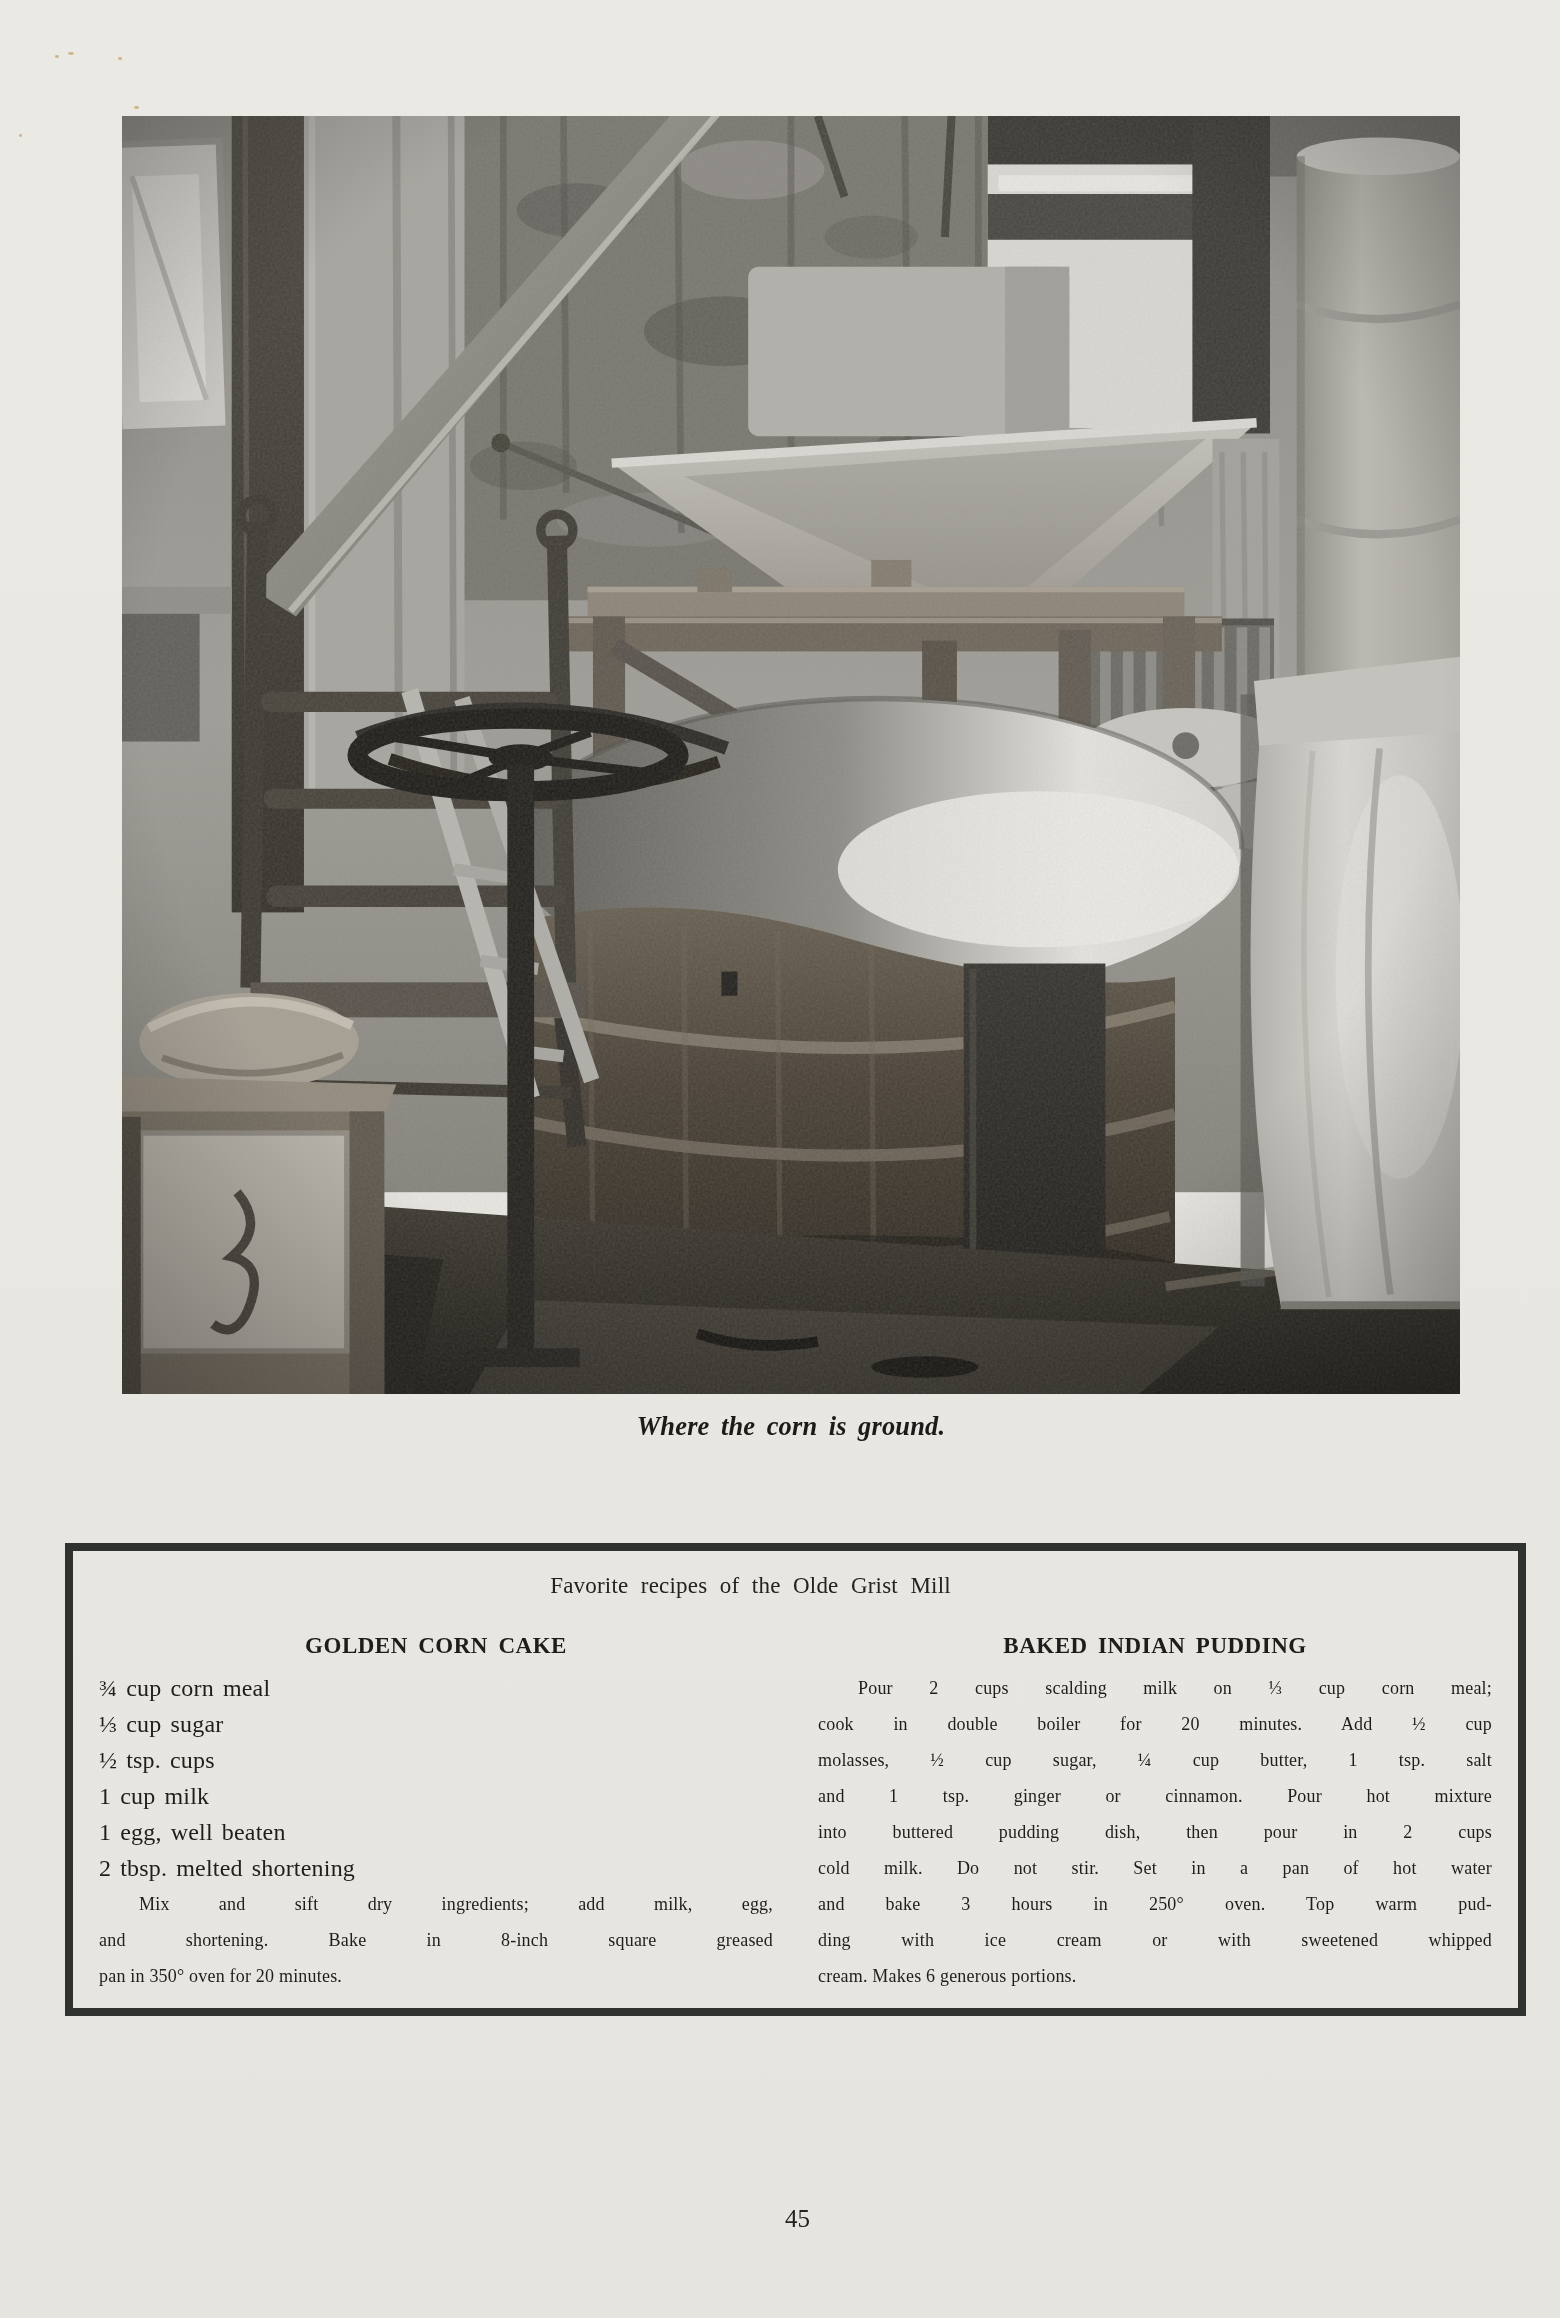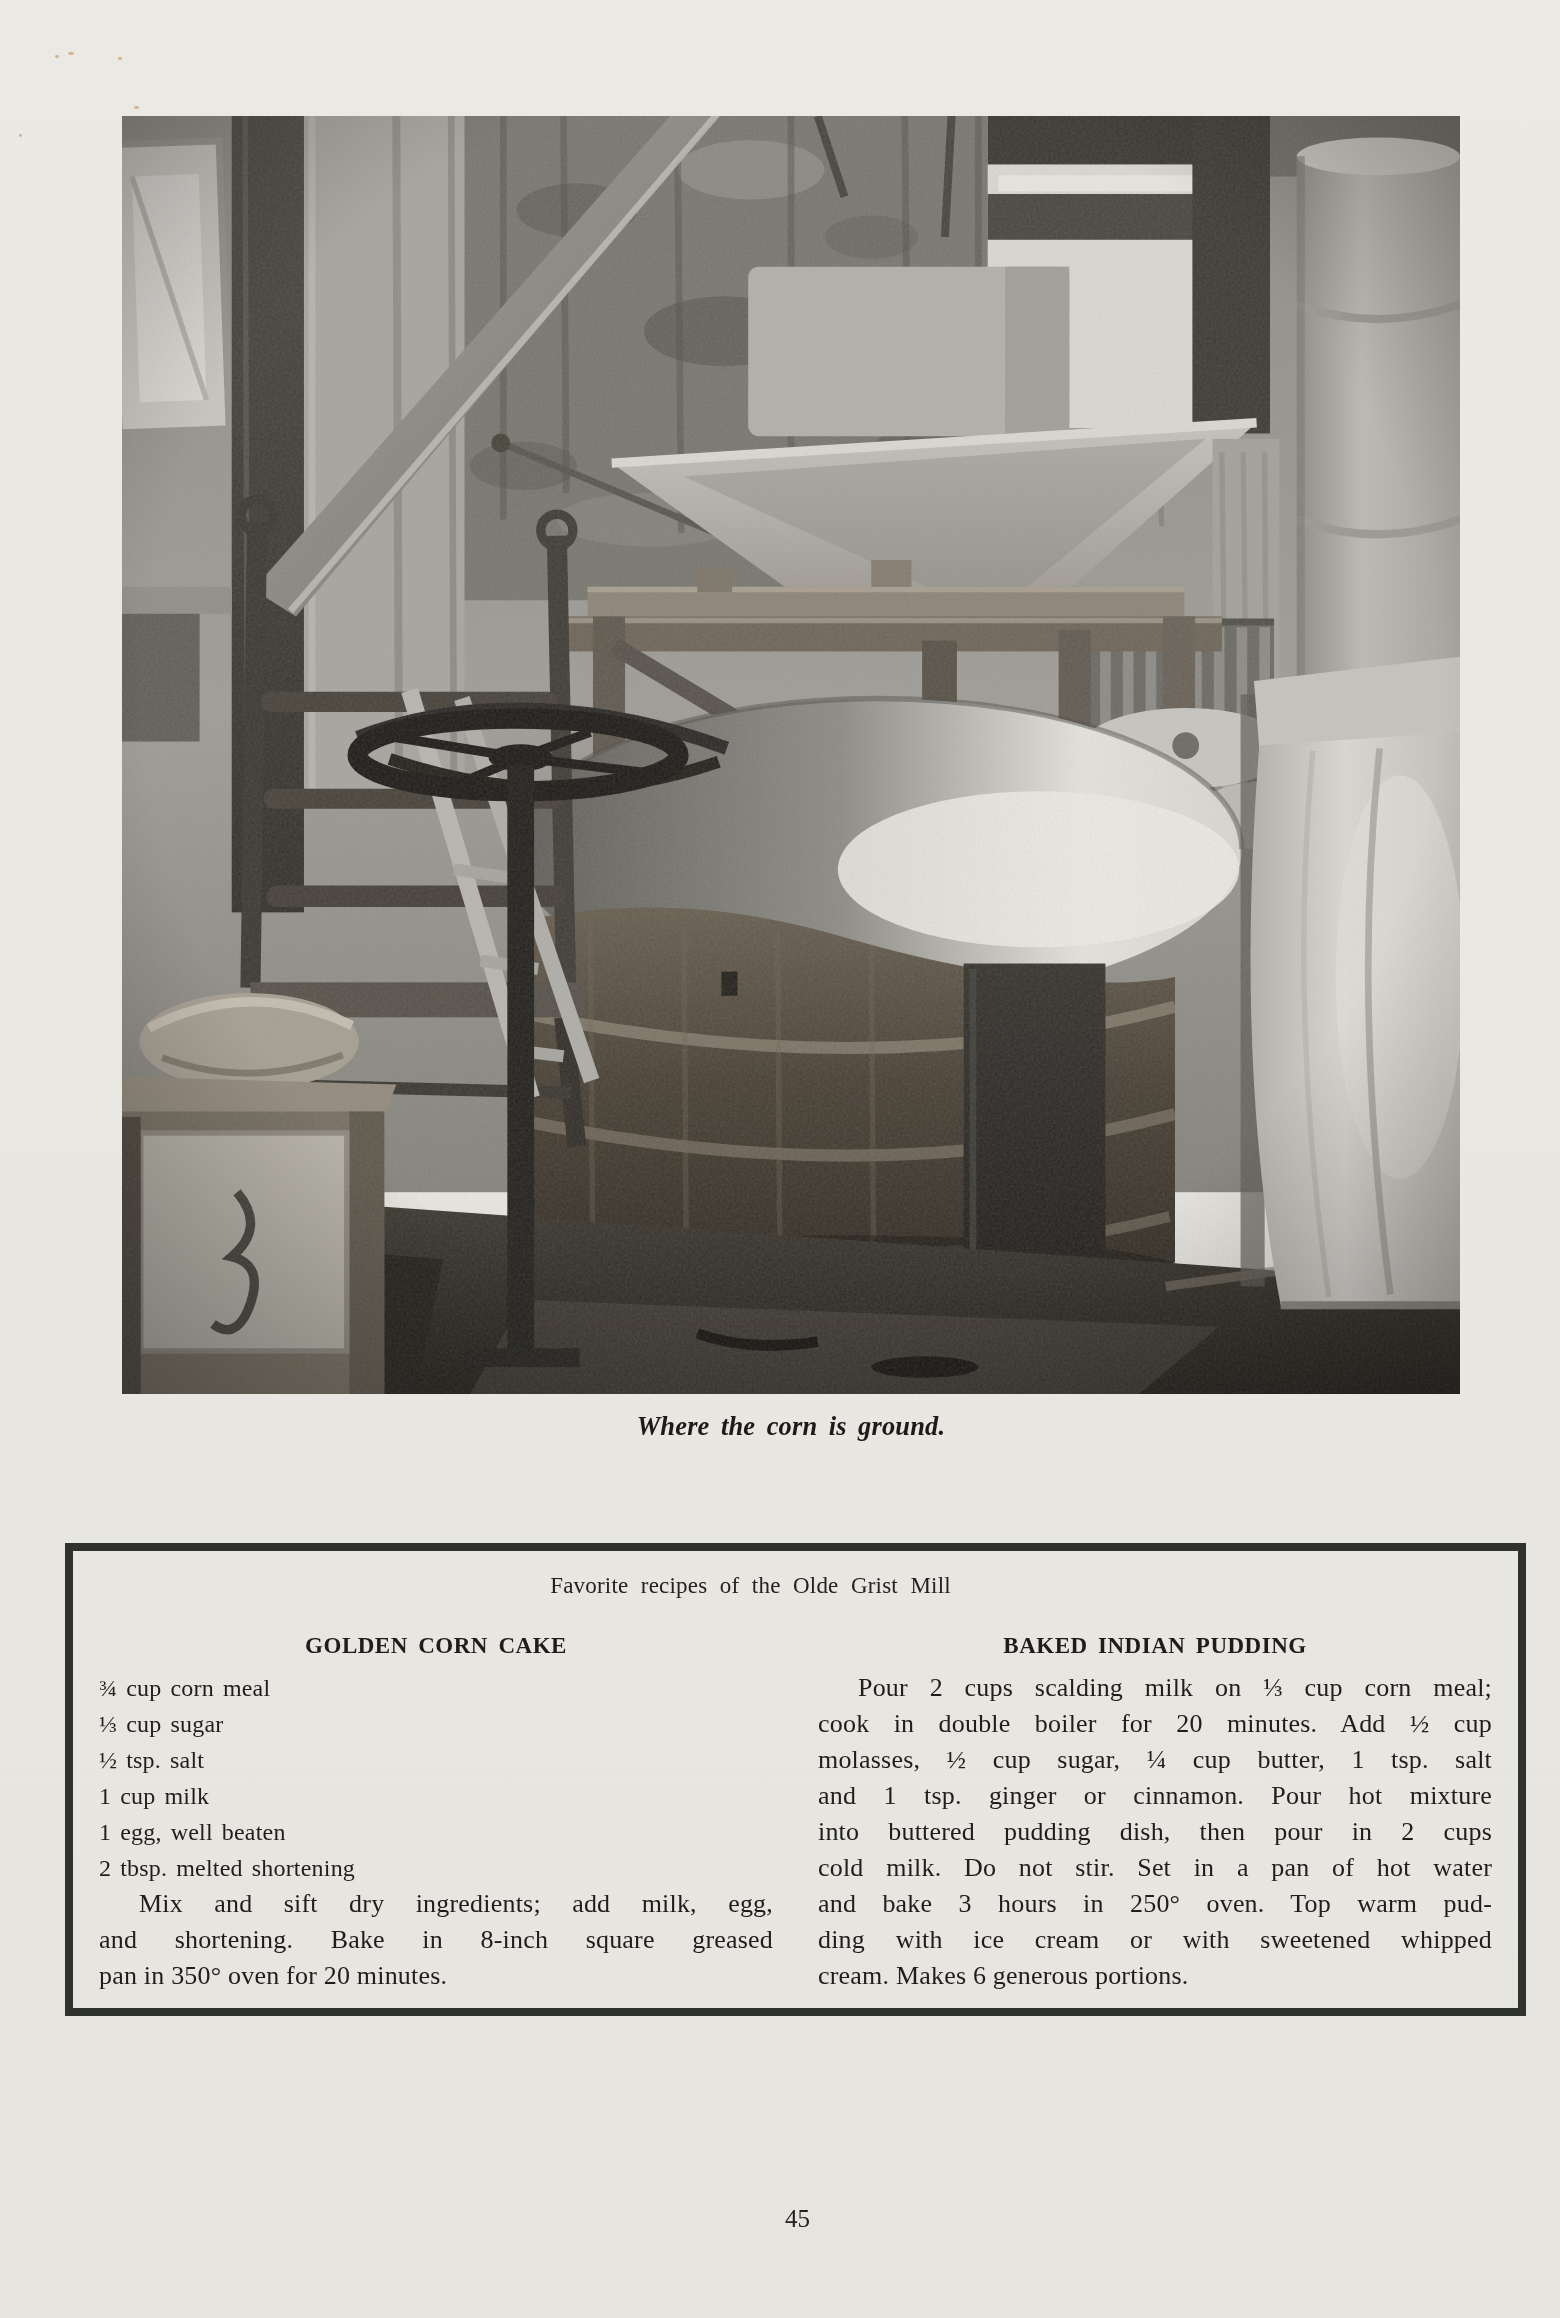--- a/index.html
+++ b/index.html
@@ -73,21 +73,21 @@
     margin-bottom: 11px;
     white-space: nowrap;
   }
   .ing {
     font-size: 24px;
     line-height: 36px;
     word-spacing: 2.8px;
     letter-spacing: 0.2px;
   }
   .jline {
-    font-size: 26px;
+    font-size: 18px;
     line-height: 36px;
     letter-spacing: 0.2px;
     text-align: justify;
     text-align-last: justify;
     white-space: normal;
   }
   .jline-first { text-indent: 40px; }
   .jline-last  { text-align-last: left; }
 
   .page-number {
@@ -397,21 +397,21 @@
   <div class="caption">Where the corn is ground.</div>
 
   <div class="recipe-box">
     <div class="box-header">Favorite recipes of the Olde Grist Mill</div>
     <div class="columns">
 
       <div class="col">
         <div class="recipe-title">GOLDEN CORN CAKE</div>
         <div class="ing">¾ cup corn meal</div>
         <div class="ing">⅓ cup sugar</div>
-        <div class="ing">½ tsp. salt</div>
+        <div class="ing">½ tsp. cups</div>
         <div class="ing">1 cup milk</div>
         <div class="ing">1 egg, well beaten</div>
         <div class="ing">2 tbsp. melted shortening</div>
         <div class="jline jline-first">Mix and sift dry ingredients; add milk, egg,</div>
         <div class="jline">and shortening. Bake in 8-inch square greased</div>
         <div class="jline jline-last">pan in 350° oven for 20 minutes.</div>
       </div>
 
       <div class="col">
         <div class="recipe-title">BAKED INDIAN PUDDING</div>

